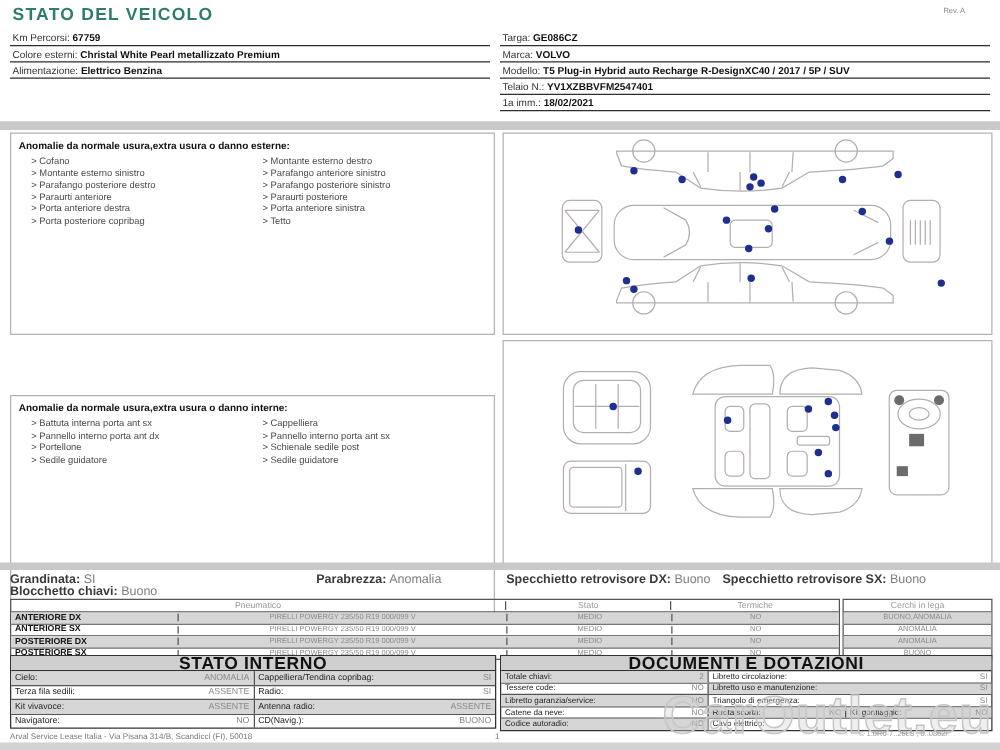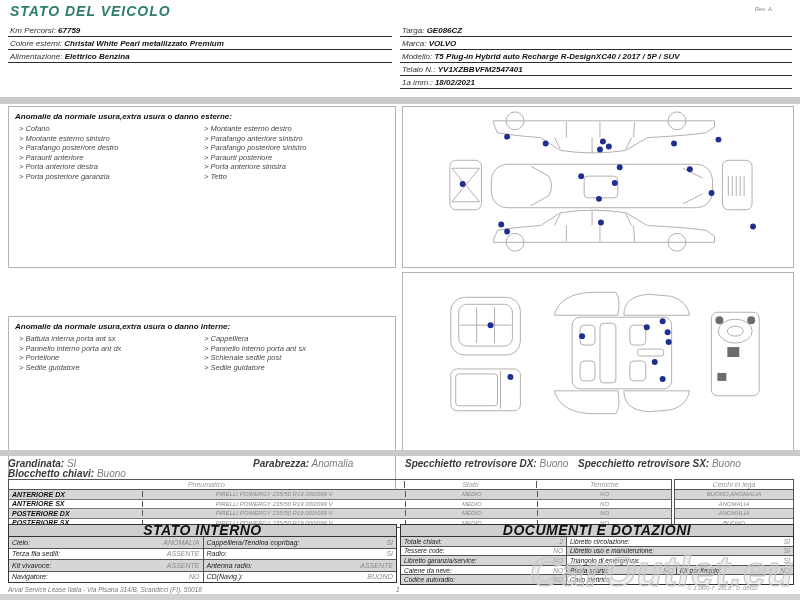--- a/index.html
+++ b/index.html
@@ -1,33 +1,33 @@
 <!DOCTYPE html>
 <html><head>
 <meta charset="utf-8">
 <style>
   html,body{margin:0;padding:0;background:#ffffff;}
   .page{position:relative;width:800px;height:600px;background:#ffffff;overflow:hidden;
-        font-family:"Liberation Sans",sans-serif;color:#222;font-style:italic;}
+        font-family:"Liberation Sans",sans-serif;color:#222;}
   
   .doc-title{position:absolute;left:10px;top:3px;font-size:14px;font-weight:bold;
              letter-spacing:1px;color:#2e7d6b;}
   .rev{position:absolute;right:28px;top:6px;font-size:6px;color:#8a8a8a;}
   .info-col{position:absolute;top:24px;}
   .info-col.left{left:8px;width:384px;}
   .info-col.right{left:400px;width:392px;}
   .info-row{border-bottom:1px solid #2e2e2e;padding:2px 0 1px 2px;font-size:8px;
             line-height:9px;color:#333;}
   .info-row .val{font-weight:bold;color:#111;}
   
   .band{position:absolute;left:0;width:800px;background:#c9c9c9;}
   
   .panel{position:absolute;border:1px solid #b3b3b3;background:#fff;}
   .panel-title{font-size:8px;font-weight:bold;color:#111;padding:5px 0 3px 6px;}
-  .anom-cols{display:flex;padding-left:10px;}
+  .anom-cols{display:flex;padding-left:10px;justify-content:flex-end;}
   .anom-col{width:185px;}
   .anom-item{font-size:7.5px;color:#4a4a4a;line-height:9.5px;white-space:nowrap;}
   .anom-item::before{content:"> ";color:#4a4a4a;}
   .diagram{position:absolute;}
   .diagram svg{display:block;}
   
   .status-span{position:absolute;font-size:10px;color:#7d7d7d;white-space:nowrap;}
   .status-span .lbl{font-weight:bold;color:#3a3a3a;}
   
   .tyre-table{position:absolute;left:8px;top:479px;width:662px;border:1px solid #555;
@@ -136,21 +136,21 @@
 
   <div class="panel" style="left:8px;top:106px;width:386px;height:160px;">
     <div class="panel-title">Anomalie da normale usura,extra usura o danno esterne:</div>
     <div class="anom-cols">
       <div class="anom-col">
         <div class="anom-item">Cofano</div>
         <div class="anom-item">Montante esterno sinistro</div>
         <div class="anom-item">Parafango posteriore destro</div>
         <div class="anom-item">Paraurti anteriore</div>
         <div class="anom-item">Porta anteriore destra</div>
-        <div class="anom-item">Porta posteriore garanzia</div>
+        <div class="anom-item">Porta posteriore copribag</div>
       </div>
       <div class="anom-col">
         <div class="anom-item">Montante esterno destro</div>
         <div class="anom-item">Parafango anteriore sinistro</div>
         <div class="anom-item">Parafango posteriore sinistro</div>
         <div class="anom-item">Paraurti posteriore</div>
         <div class="anom-item">Porta anteriore sinistra</div>
         <div class="anom-item">Tetto</div>
       </div>
     </div>

